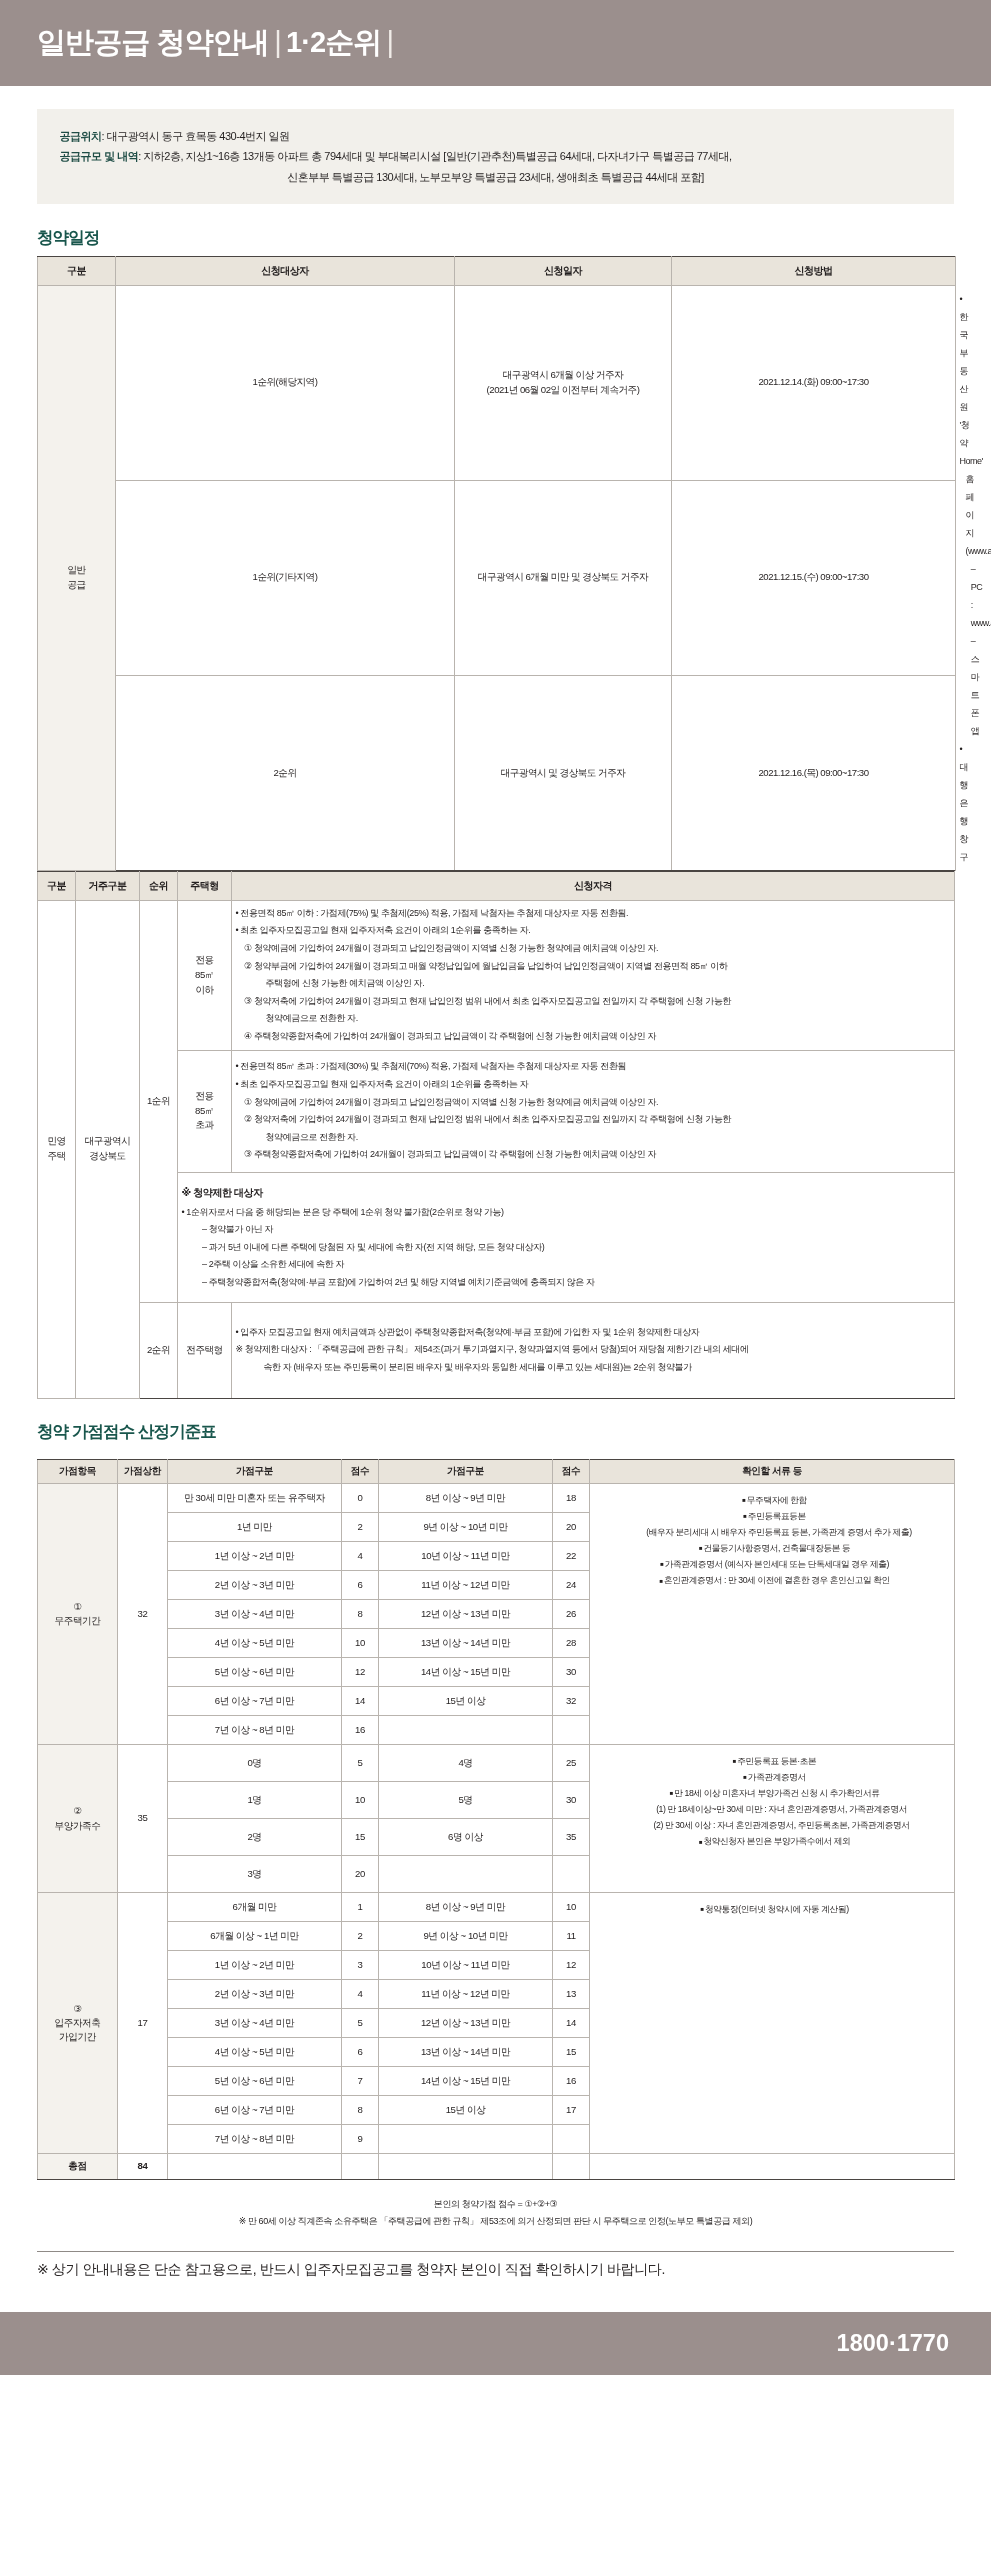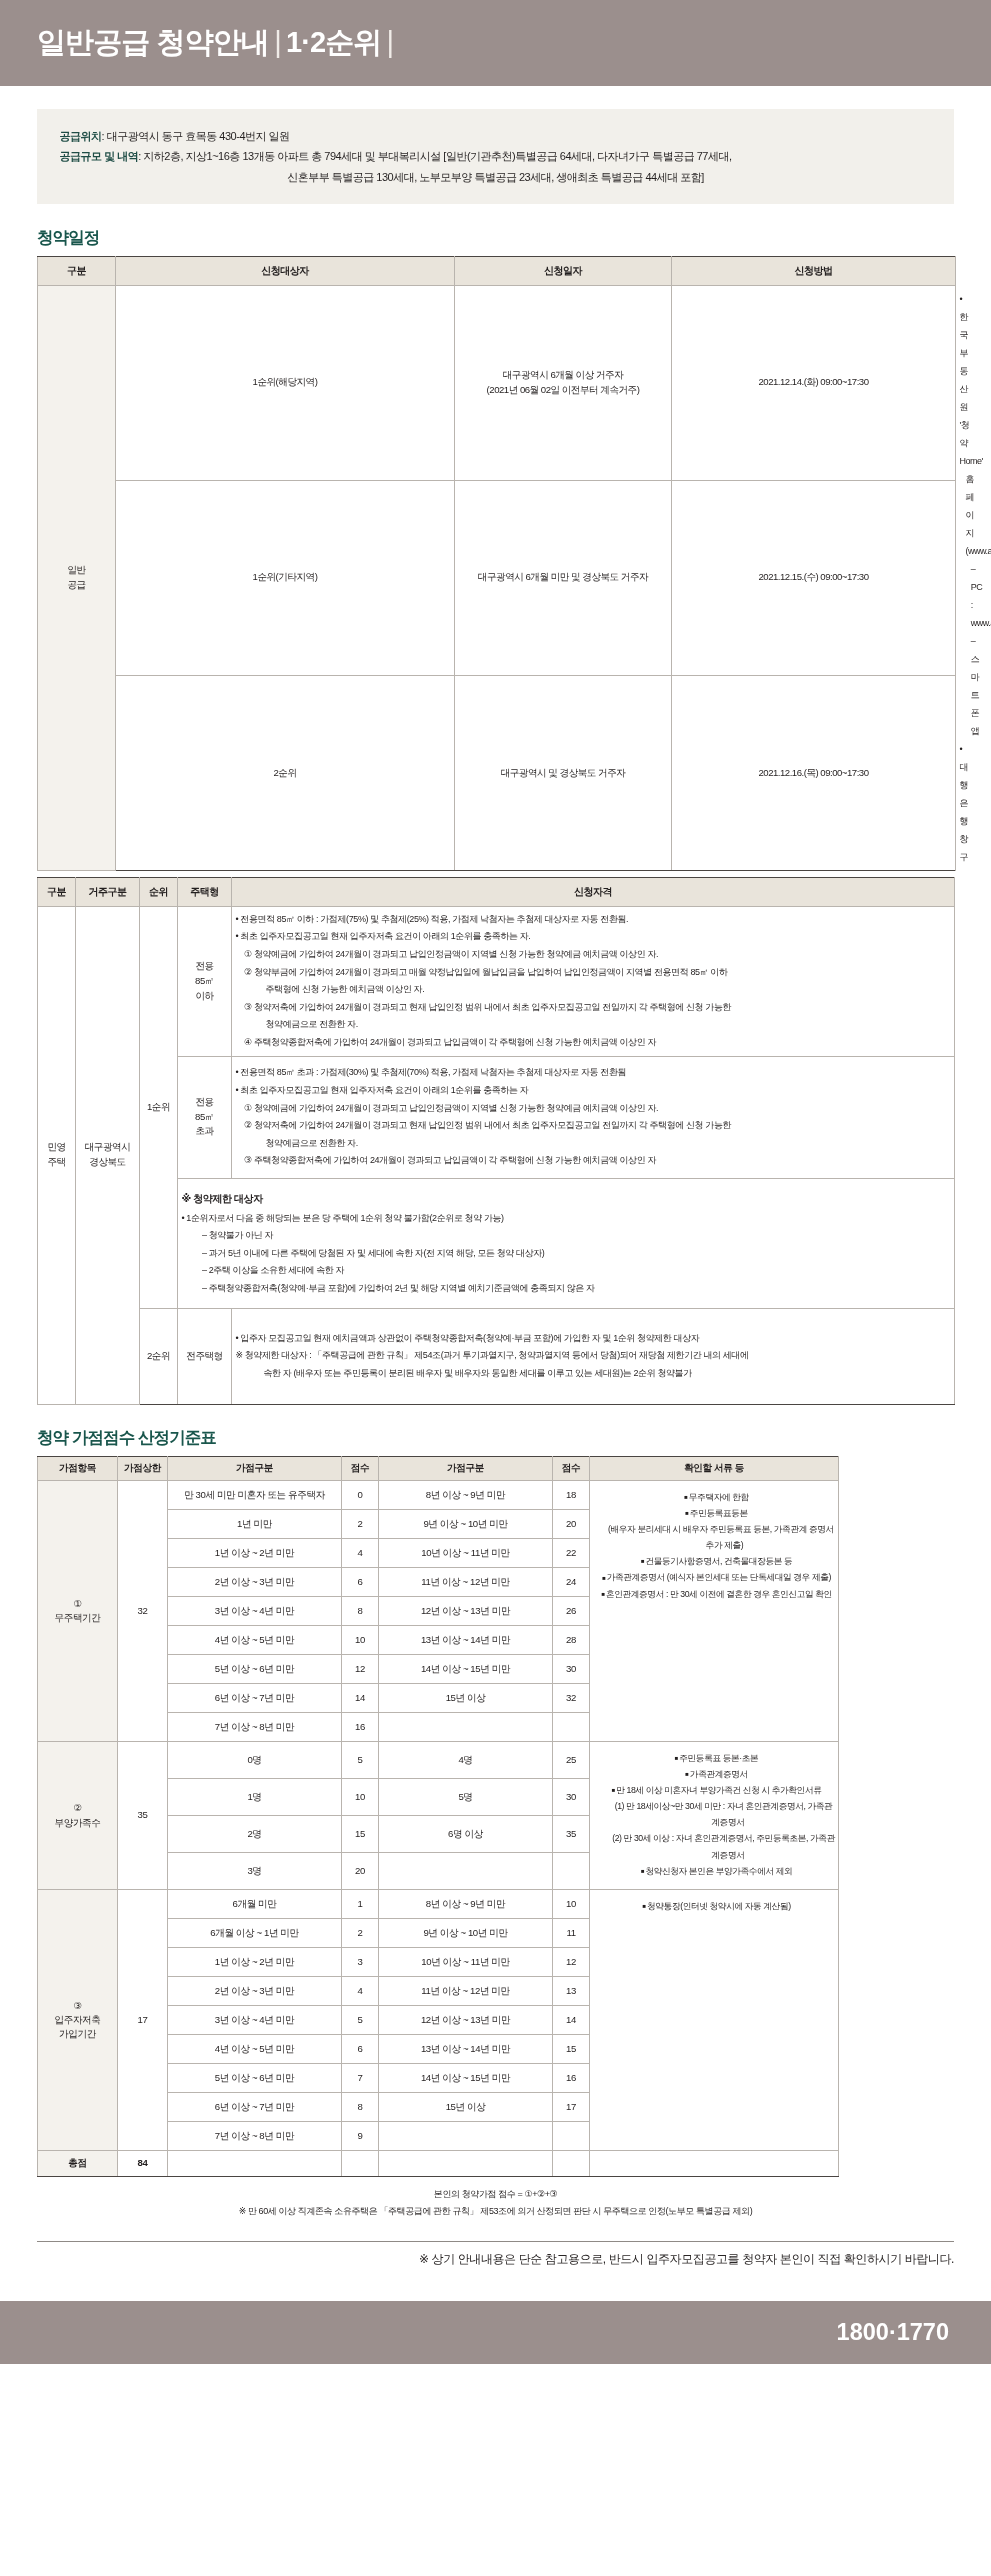--- a/index.html
+++ b/index.html
@@ -46,21 +46,21 @@
     font-size:16.5px;
     color:#19564c;
     font-weight:bold;
     letter-spacing:-0.9px;
     margin:22.6px 0 7px 37px;
   }
 
   
   table.tb {
     width:918px;
-    margin:6px 37px;
+    margin:0 37px;
     border-collapse:collapse;
     table-layout:fixed;
     border-radius:25px;
   }
   table.tb th, table.tb td {
     border:0.9px solid #b9b4ae;
     font-size:9.6px;
     letter-spacing:-0.5px;
     padding:4.3px 3.5px;
     vertical-align:middle;
@@ -88,21 +88,21 @@
   .q-body .b1 { padding-left:8.7px; text-indent:-8.7px; }
   .q-body .b1::before { content:"• "; }
   .q-body .lv2 { padding-left:19px; text-indent:-10.4px; }
   .q-body .lv3 { padding-left:30px; }
   .q-note-title { font-weight:bold; font-size:10px; margin-bottom:1.7px; }
   .q-dash { padding-left:30px; text-indent:-9.6px; }
   .q-dash::before { content:"– "; }
   .q-star { padding-left:14px; text-indent:-14px; }
 
   
-  table.pts { width:802px; margin:0 37px; border-collapse:collapse; table-layout:fixed; }
+  table.pts { width:918px; margin:16px 37px; border-collapse:collapse; table-layout:fixed; }
   table.pts th, table.pts td {
     border:0.9px solid #b9b4ae;
     font-size:9.6px;
     letter-spacing:-0.4px;
     text-align:center;
     padding:4.3px 2.6px;
     line-height:1.5;
   }
   table.pts thead th {
     background:#e9e4db; font-weight:bold;
@@ -112,21 +112,21 @@
   table.pts td.docs { text-align:center; font-size:8.7px; line-height:1.85; padding-left:7.8px; vertical-align:top; padding-top:7.8px; }
   table.pts tr.total td { font-weight:bold; border-bottom:1.7px solid #4a4542; }
   .doc-li { padding-left:7.8px; text-indent:-7.8px; }
   .doc-li::before { content:"■ "; font-size:6px; vertical-align:middle; }
   .doc-sub { padding-left:15.7px; text-indent:-7px; }
   .doc-sub2 { padding-left:22.6px; text-indent:-8.7px; }
 
   
   .calc-note { text-align:center; margin:8.7px 37px 0 37px; font-size:9px; line-height:1.9; letter-spacing:-0.4px; }
   .hr-line { border:0; border-top:0.9px solid #8f8a86; margin:21px 37px 0 37px; }
-  .bottom-note { margin:8.7px 37px 0 37px; font-size:12px; letter-spacing:-0.4px; color:#2a2626;text-align:right; }
+  .bottom-note { margin:8.7px 37px 0 37px; font-size:14px; letter-spacing:-0.4px; color:#2a2626; }
 
   .foot-band {
     margin-top:33px;
     background:#9b8f8d;
     height:63px;
     display:flex;
     align-items:center;
     justify-content:flex-end;
     padding-right:42px;
   }

